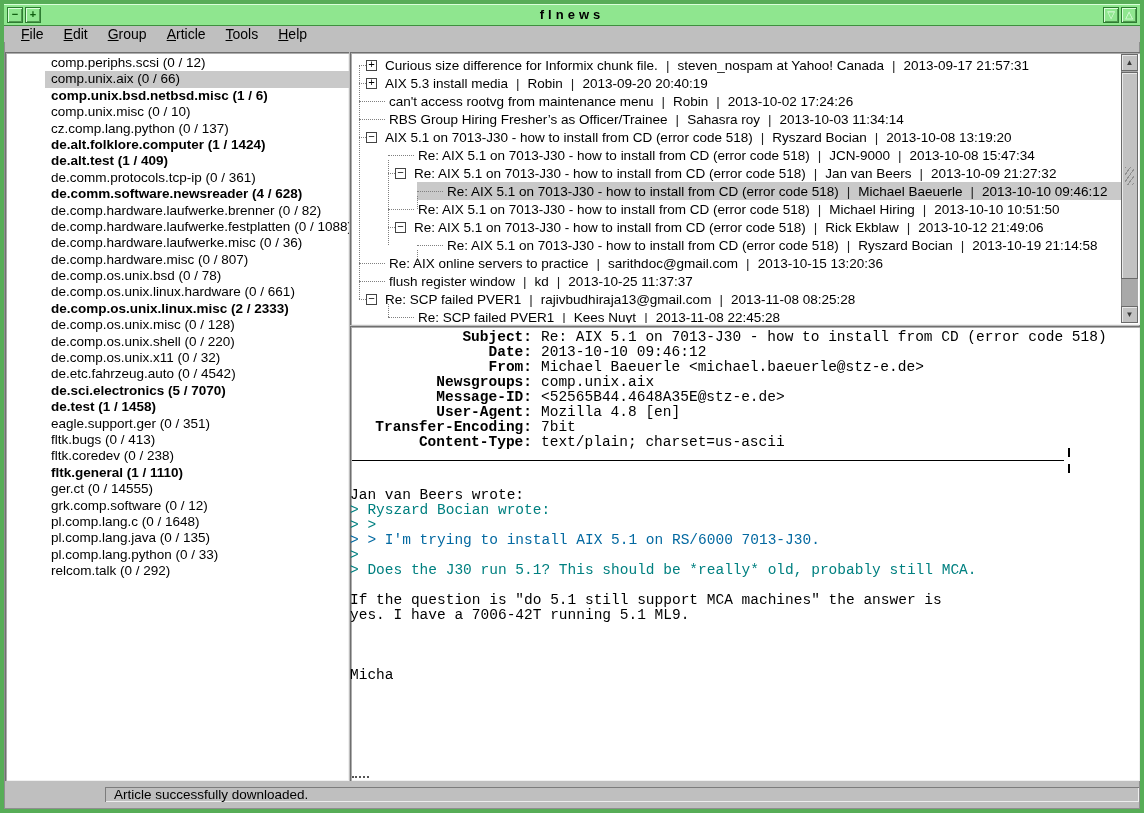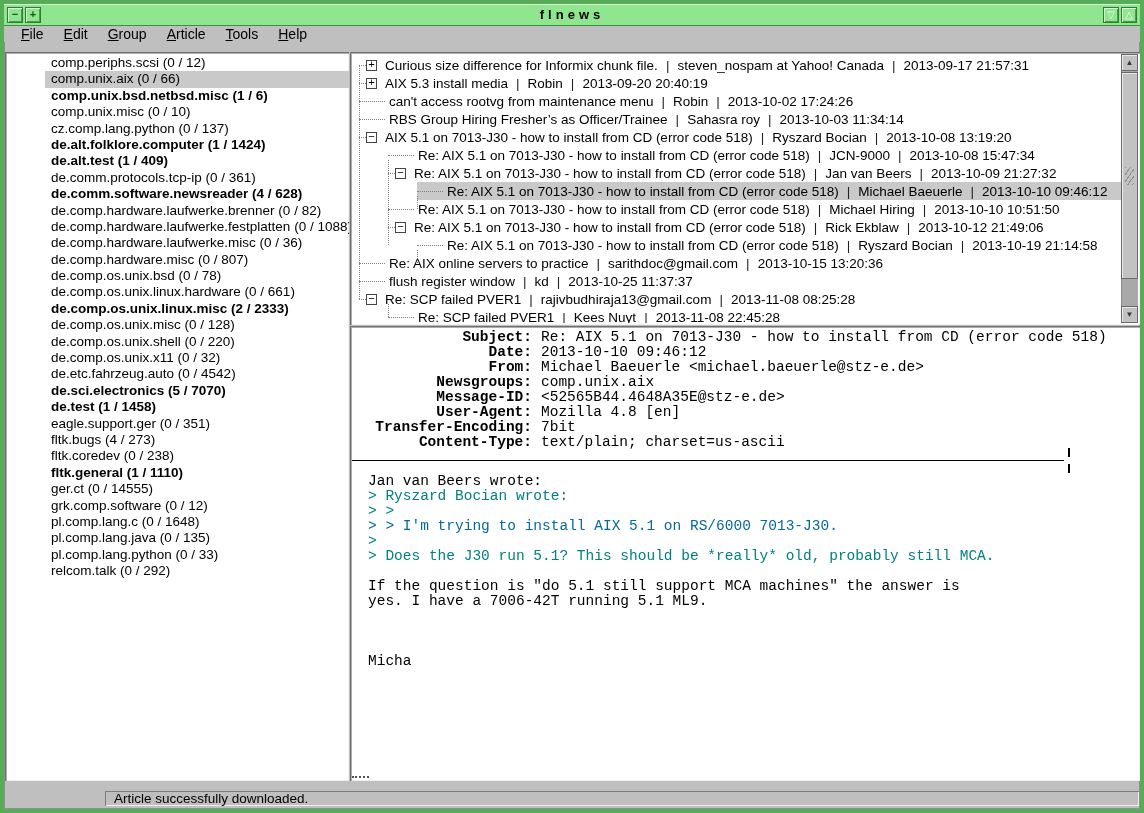--- a/index.html
+++ b/index.html
@@ -90,28 +90,28 @@
   
   #article-headers{padding:4px 0 0 2px;font-family:"Liberation Mono",monospace;font-size:14.5px;line-height:15px;}
   .hdr-row{display:flex;white-space:pre;}
   .hdr-label{flex:none;width:168px;text-align:right;font-weight:bold;margin-left:12px;}
   .hdr-value{margin-left:9px;}
   .sep-row{position:relative;height:18px;margin-left:2px;}
   .sep-line{position:absolute;left:0;top:10px;width:712px;border-top:1px solid #000;}
   .tick{position:absolute;left:716px;width:0;border-left:2px solid #000;height:9px;}
   .tick.up{top:-2px;}
   .tick.down{top:14px;}
-  #article-body{padding-left:18px;margin-top:6px;font-family:"Liberation Mono",monospace;font-size:14.5px;line-height:15px;}
+  #article-body{padding-left:0;margin-top:20px;font-family:"Liberation Mono",monospace;font-size:14.5px;line-height:15px;}
   .body-line{white-space:pre;height:15px;color:#000;}
   .body-line.quote1{color:#008080;}
   .body-line.quote2{color:#0369a1;}
   
   #status-bar{
     position:absolute;left:0;top:777px;width:1136px;height:26px;
-    display:flex;align-items:flex-end;padding:1px;box-sizing:border-box;
+    display:flex;align-items:center;padding:1px;box-sizing:border-box;
   }
   .status-box{
     background:#BFBFBF;box-sizing:border-box;
     box-shadow:inset 1px 1px 0 #7c7c7c, inset -1px -1px 0 #eeeeee;
     display:flex;align-items:center;
   }
   #status-left{width:98px;margin-right:2px;flex:none;}
   #status-msg-box{flex:1;padding-left:9px;font-size:13.5px;color:#000;}
   #tile-grip{position:absolute;left:348px;top:772px;width:17px;border-top:2px dotted #555;}
   #panel-divider{position:absolute;left:344px;top:48px;width:3px;height:729px;background:transparent;}
@@ -164,21 +164,21 @@
         <div class="group-row">de.comp.os.unix.bsd (0 / 78)</div>
         <div class="group-row">de.comp.os.unix.linux.hardware (0 / 661)</div>
         <div class="group-row bold">de.comp.os.unix.linux.misc (2 / 2333)</div>
         <div class="group-row">de.comp.os.unix.misc (0 / 128)</div>
         <div class="group-row">de.comp.os.unix.shell (0 / 220)</div>
         <div class="group-row">de.comp.os.unix.x11 (0 / 32)</div>
         <div class="group-row">de.etc.fahrzeug.auto (0 / 4542)</div>
         <div class="group-row bold">de.sci.electronics (5 / 7070)</div>
         <div class="group-row bold">de.test (1 / 1458)</div>
         <div class="group-row">eagle.support.ger (0 / 351)</div>
-        <div class="group-row">fltk.bugs (4 / 273)</div>
+        <div class="group-row">fltk.bugs (0 / 413)</div>
         <div class="group-row">fltk.coredev (0 / 238)</div>
         <div class="group-row bold">fltk.general (1 / 1110)</div>
         <div class="group-row">ger.ct (0 / 14555)</div>
         <div class="group-row">grk.comp.software (0 / 12)</div>
         <div class="group-row">pl.comp.lang.c (0 / 1648)</div>
         <div class="group-row">pl.comp.lang.java (0 / 135)</div>
         <div class="group-row">pl.comp.lang.python (0 / 33)</div>
         <div class="group-row">relcom.talk (0 / 292)</div>
       </div>
   </div>

